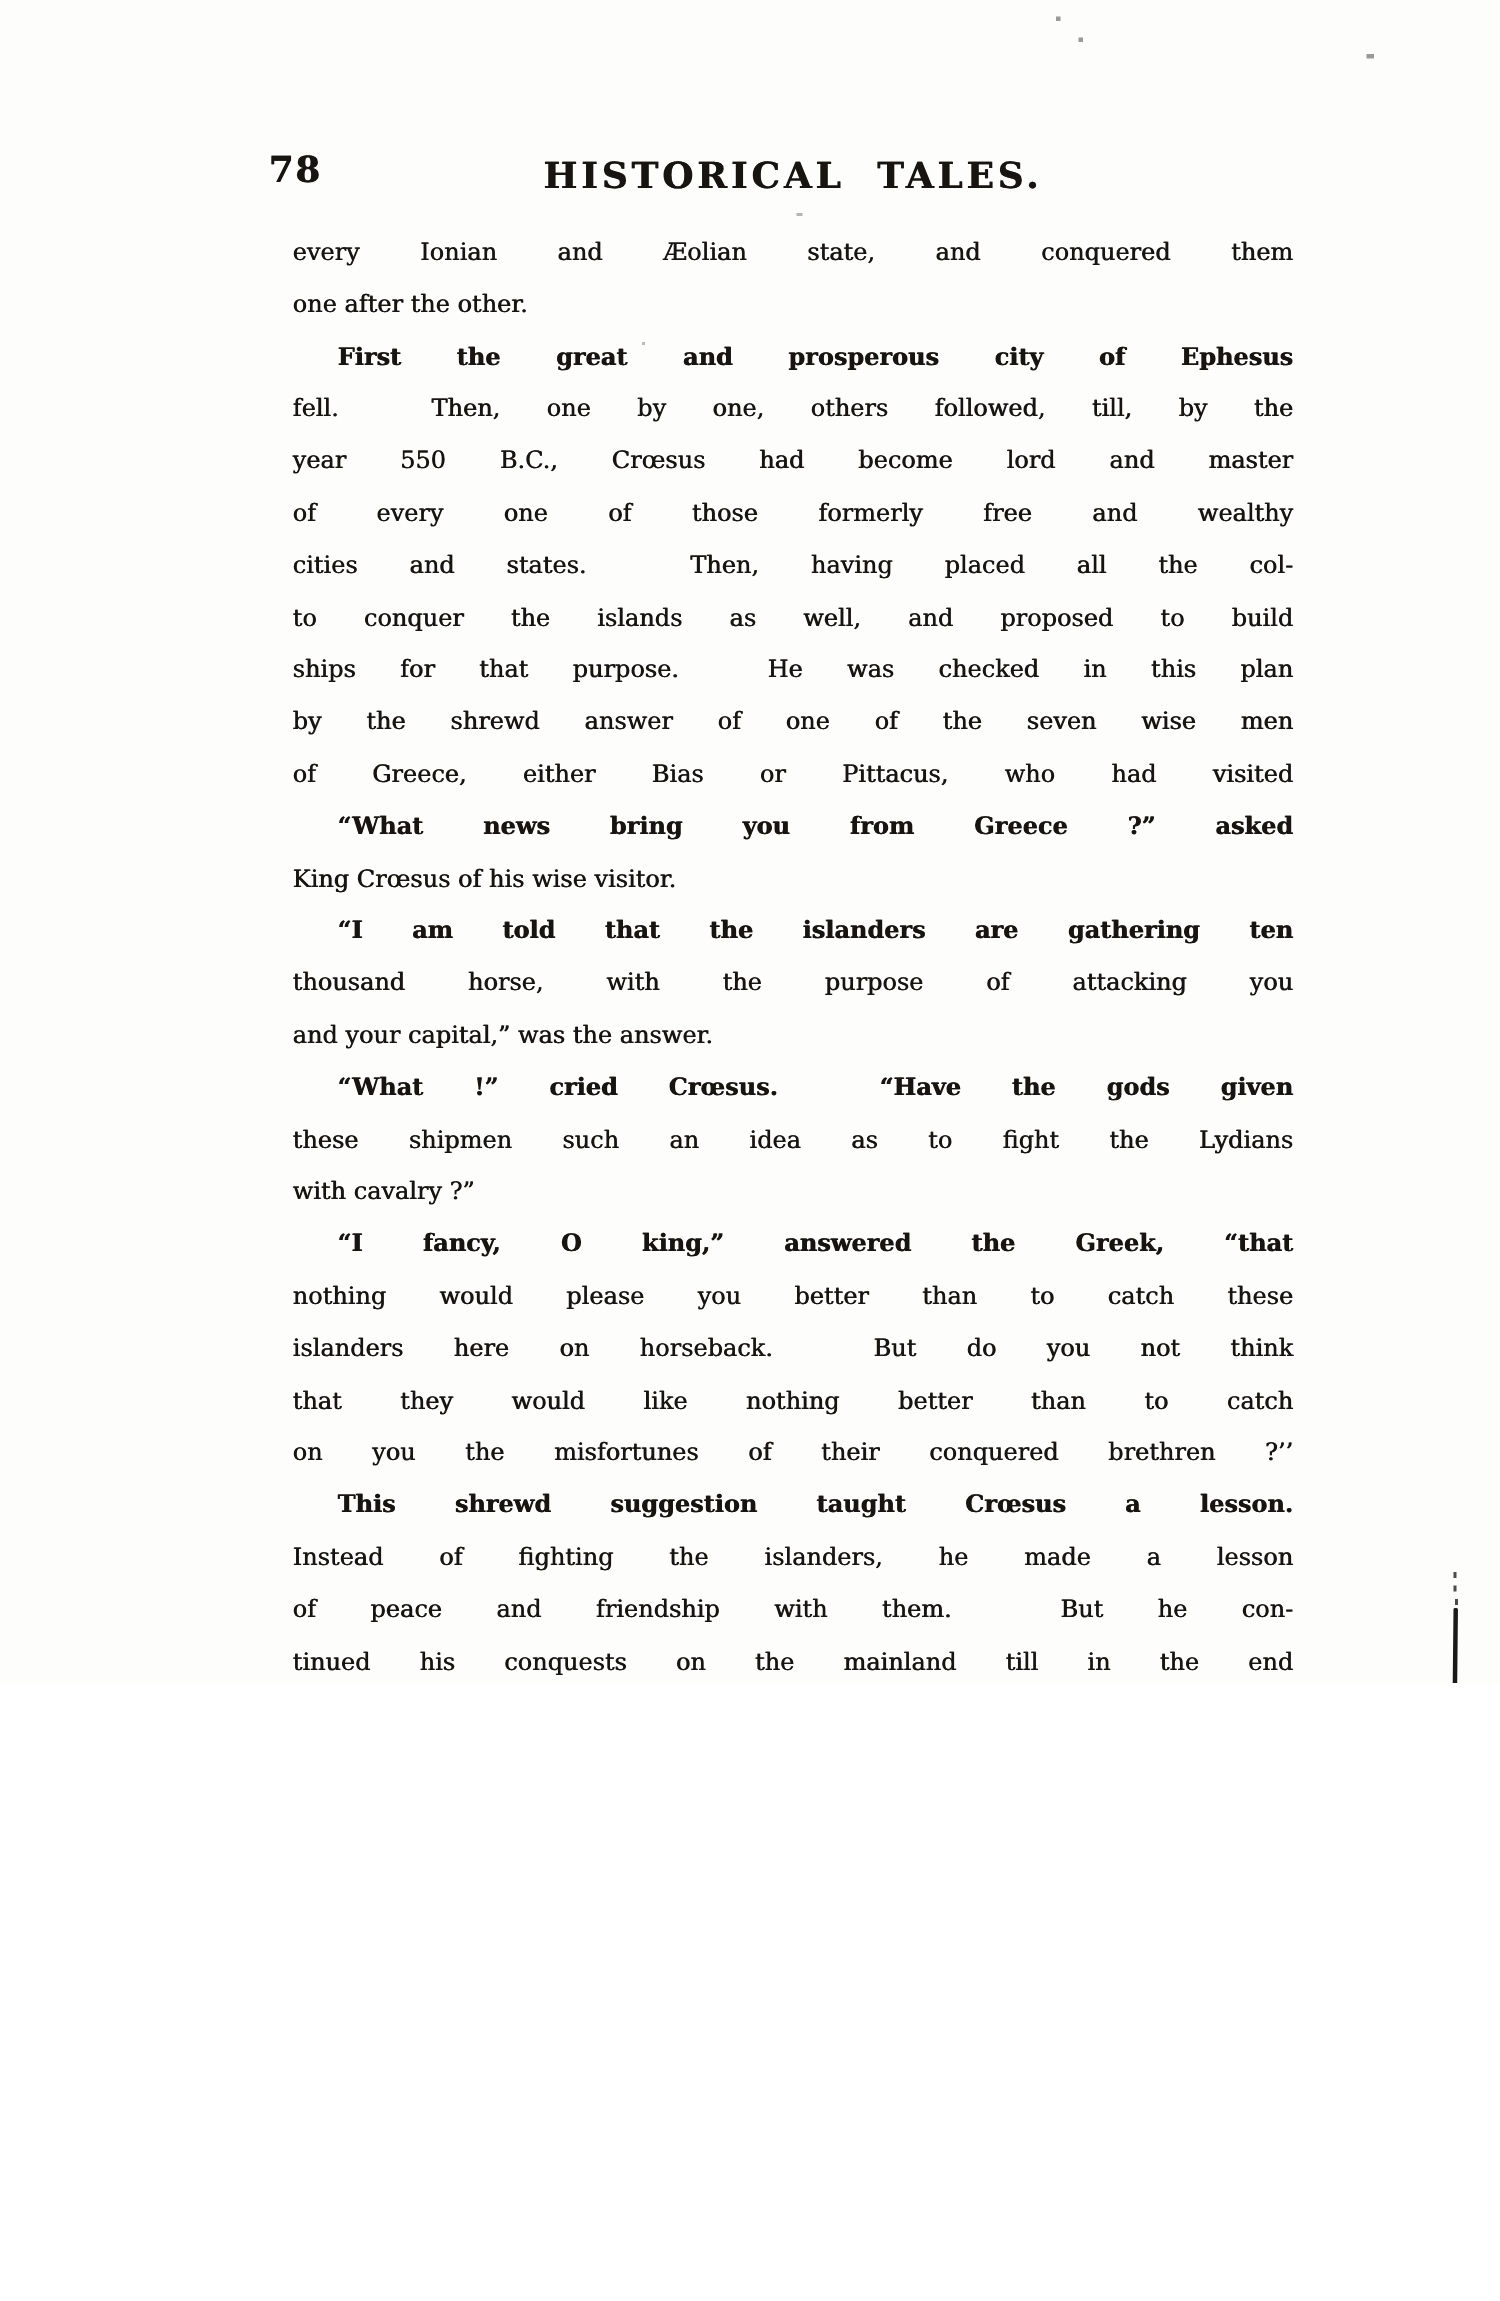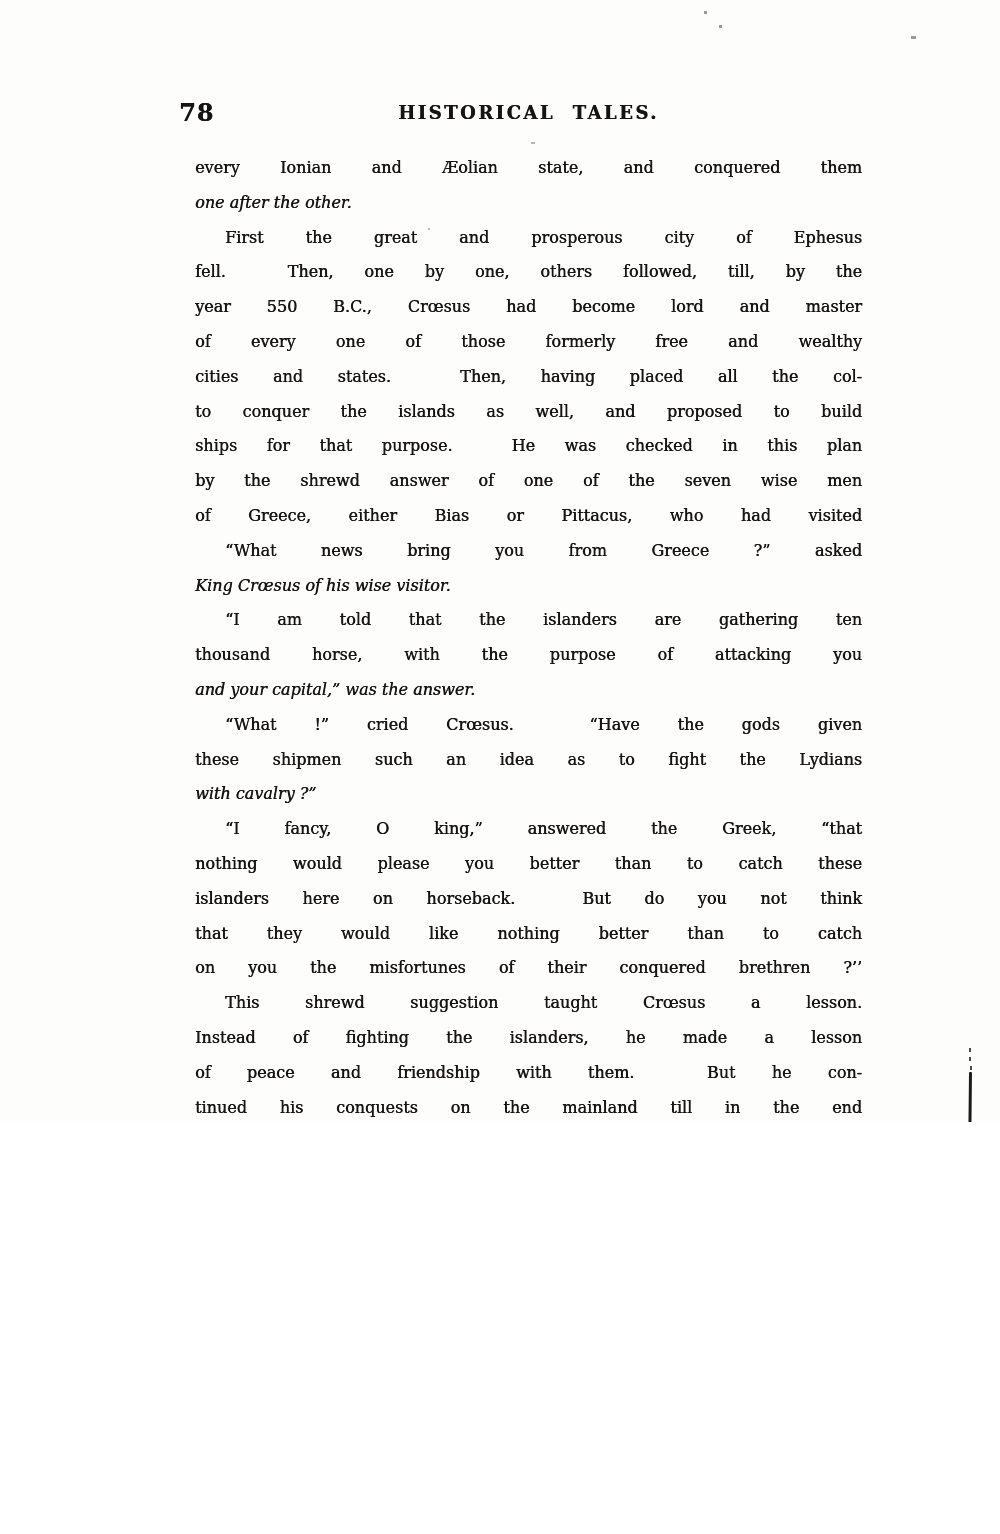--- a/index.html
+++ b/index.html
@@ -20,40 +20,40 @@
     font-size: 24px;
     font-weight: 700;
     letter-spacing: 1px;
   }
   .running-title {
     position: absolute;
     left: 195px;
     top: 102px;
     width: 667px;
     text-align: center;
-    font-size: 18px;
+    font-size: 24px;
     font-weight: 700;
     letter-spacing: 2.5px;
     white-space: pre;
   }
   .text-block {
     position: absolute;
     left: 195px;
     top: 151px;
     width: 667px;
     font-size: 16px;
     line-height: 34.8px;
   }
   .line {
     text-align: justify;
     text-align-last: justify;
     white-space: pre-wrap;
   }
-  .line.end { text-align-last: left; font-style: italic; }
-  .line.indent { text-indent: 30px; }
+  .line.end { text-align-last: left; }
+  .line.indent { text-indent: 30px; font-weight: bold; }
 
   
   .binding-line {
     position: absolute;
     left: 969px;
     top: 1072px;
     width: 3px;
     height: 450px;
     background: linear-gradient(#1c1c1c, #000);
     transform: rotate(0.6deg);

